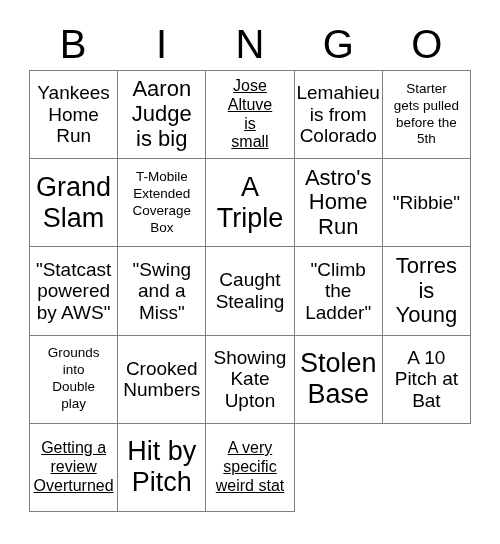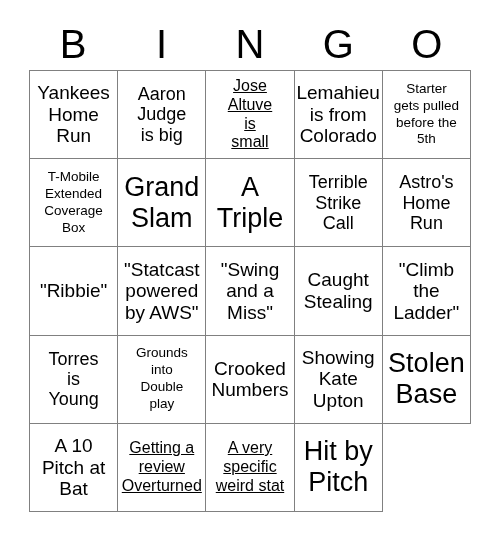--- a/index.html
+++ b/index.html
@@ -69,21 +69,21 @@
   .cell-text {
     display: block;
     width: 100%;
     line-height: 1.12;
     padding: 0 1px;
     box-sizing: border-box;
     white-space: pre-line;
   }
   
   .fs-xl .cell-text { font-size: 27px; line-height: 1.15; }
-  .fs-lg .cell-text { font-size: 18px; line-height: 1.13; }
+  .fs-lg .cell-text { font-size: 22px; line-height: 1.13; }
   .fs-md .cell-text { font-size: 19px; line-height: 1.14; }
   .fs-sm .cell-text { font-size: 16px; line-height: 1.18; text-decoration: underline; }
   .fs-xs .cell-text { font-size: 13.5px; line-height: 1.25; text-align: center; }
 </style>
 </head>
 <body>
 
 <div class="card">
 
   <div class="header-row">
@@ -117,38 +117,33 @@
 is from
 Colorado</span>
       </div>
     <div class="cell fs-xs">
         <span class="cell-text">Starter
 gets pulled
 before the
 5th</span>
       </div>
 
+    <div class="cell fs-xl">
+        <span class="cell-text">Grand
+Slam</span>
+      </div>
     <div class="cell fs-xs">
         <span class="cell-text">T-Mobile
 Extended
 Coverage
 Box</span>
       </div>
     <div class="cell fs-xl">
-        <span class="cell-text">Grand
-Slam</span>
-      </div>
-    <div class="cell fs-xl">
         <span class="cell-text">A
 Triple</span>
-      </div>
-    <div class="cell fs-lg">
-        <span class="cell-text">Terrible
-Strike
-Call</span>
       </div>
     <div class="cell fs-lg">
         <span class="cell-text">Astro's
 Home
 Run</span>
       </div>
 
     <div class="cell fs-md">
         <span class="cell-text">"Ribbie"</span>
       </div>
@@ -200,24 +195,24 @@
     <div class="cell fs-md">
         <span class="cell-text">A 10
 Pitch at
 Bat</span>
       </div>
     <div class="cell fs-sm">
         <span class="cell-text">Getting a
 review
 Overturned</span>
       </div>
+    <div class="cell fs-xl">
+        <span class="cell-text">Hit by
+Pitch</span>
+      </div>
     <div class="cell fs-sm">
         <span class="cell-text">A very
 specific
 weird stat</span>
       </div>
-    <div class="cell fs-xl">
-        <span class="cell-text">Hit by
-Pitch</span>
-      </div>
 
   </div>
 </div>
 
 </body></html>

